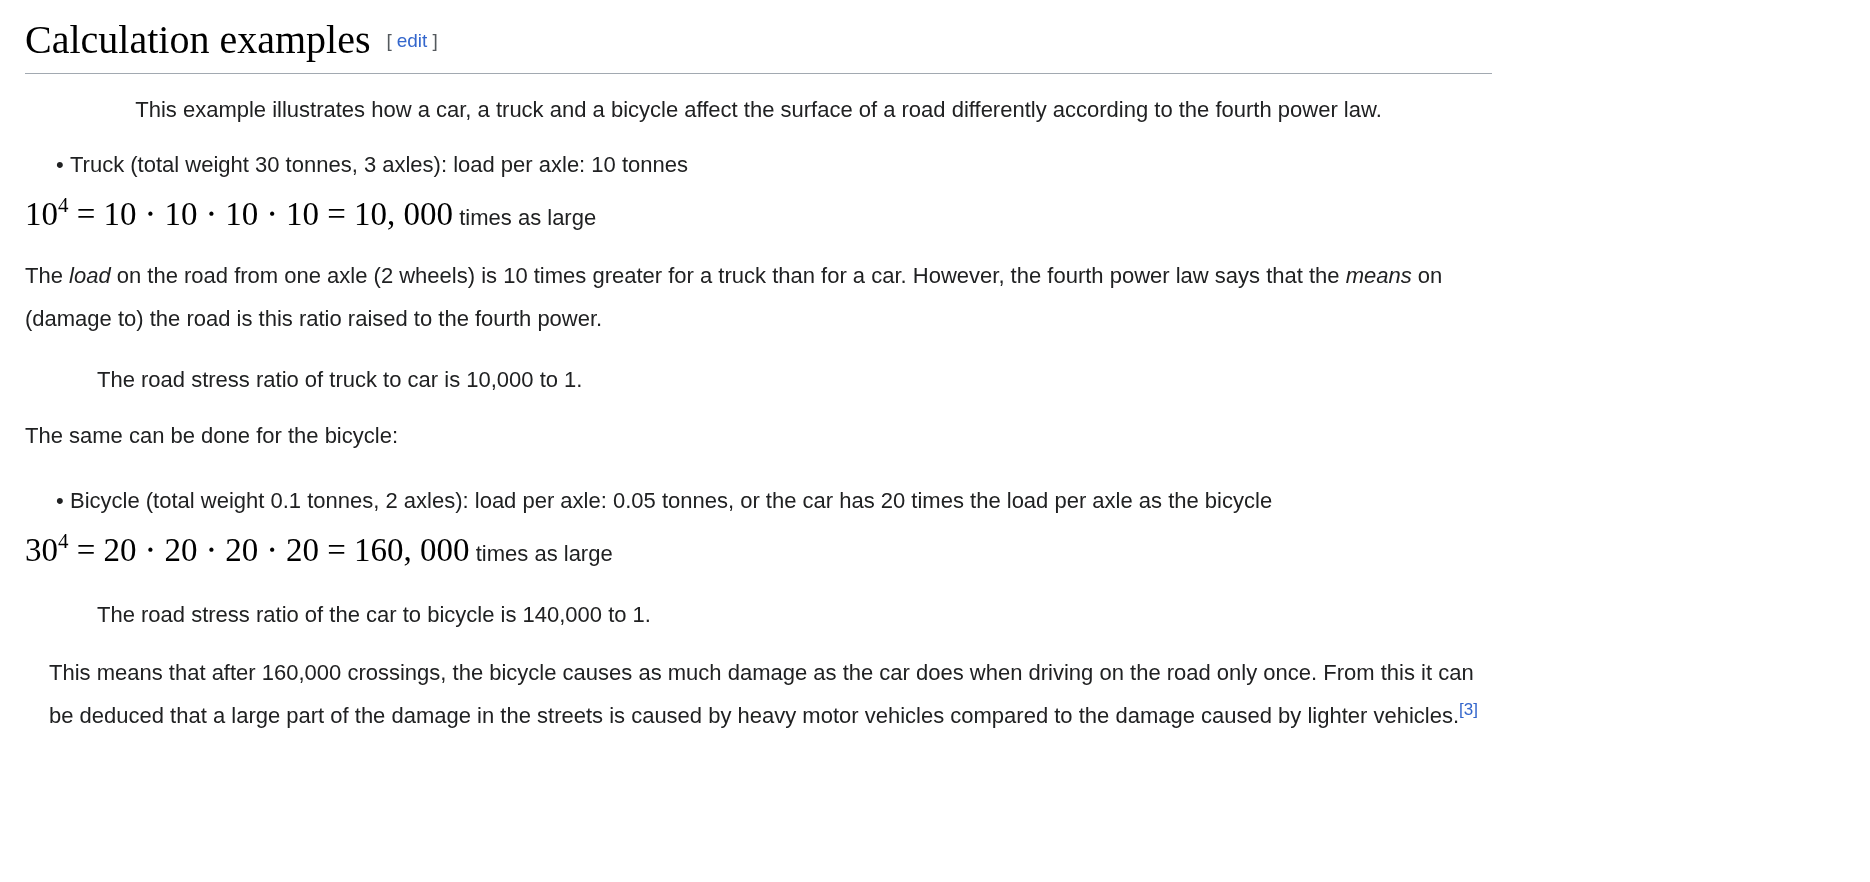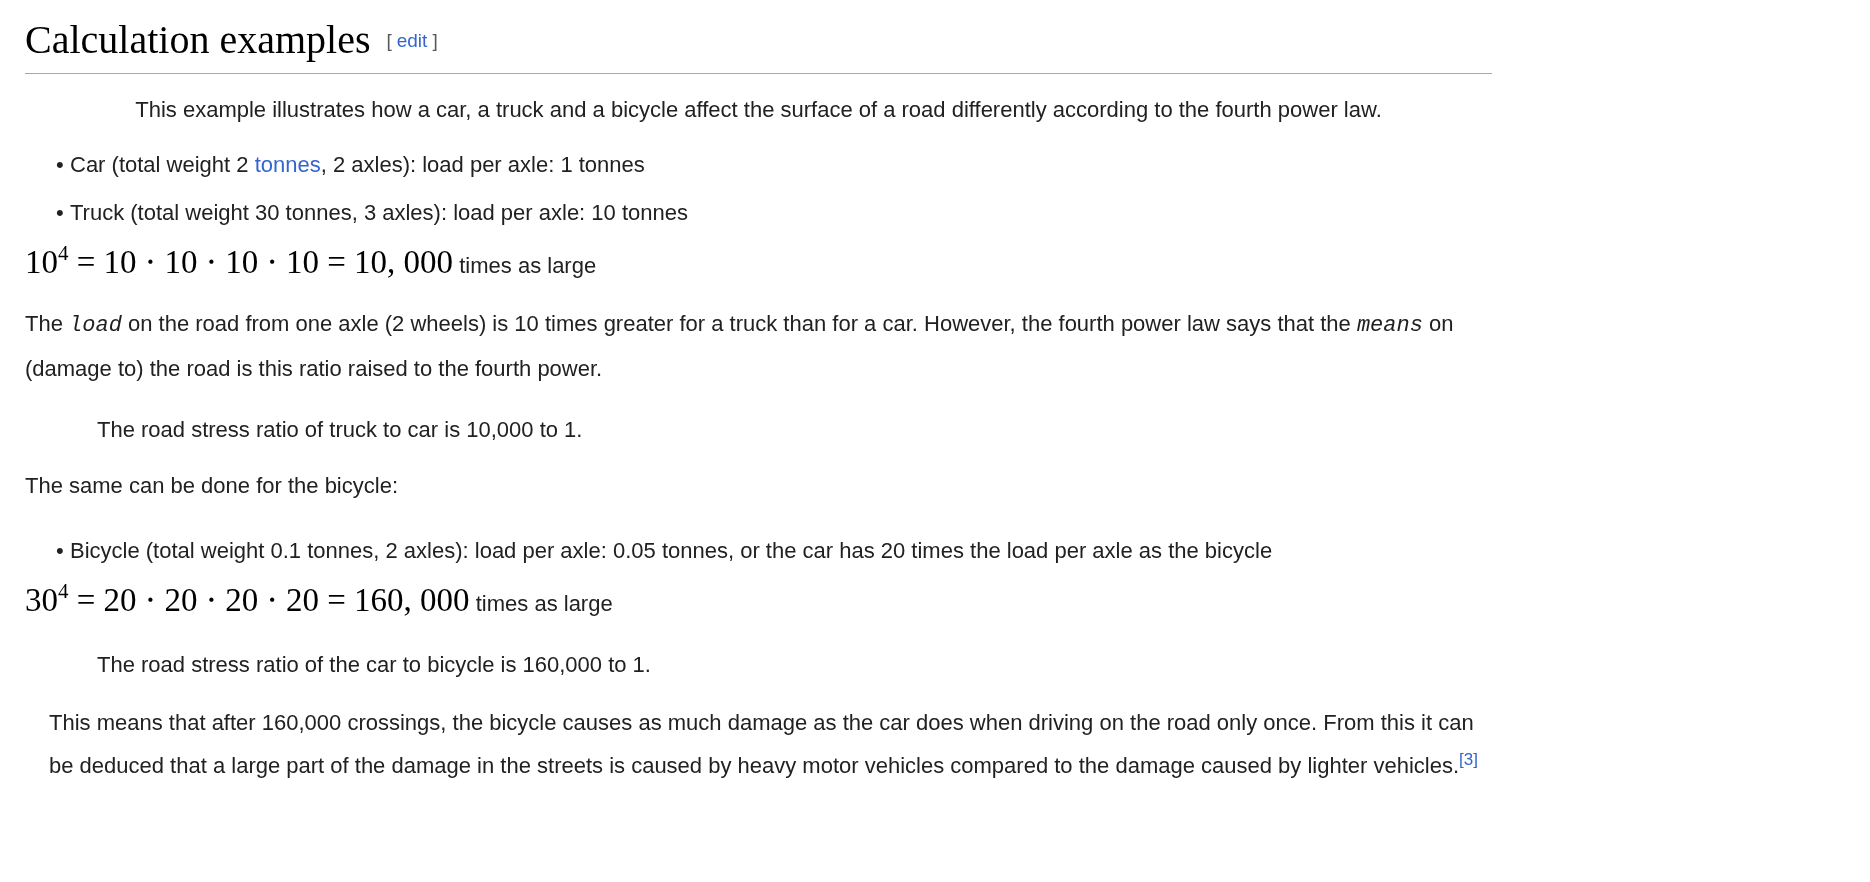--- a/index.html
+++ b/index.html
@@ -43,21 +43,21 @@
     cursor: pointer;
   }
   
   p, li, dd {
     font-size: 22px;
     line-height: 43px;
   }
   p { margin: 13px 0 0 0; }
   p.intro { margin-top: 14px; text-align: center; }
   a.inline-link { color: #3366cc; text-decoration: none; cursor: pointer; }
-  em { font-style: italic; font-family: Liberation Mono, monospace; }
+  em { font-style: italic; }
 
   ul.vehicle-list {
     list-style: none;
     margin: 12px 0 0 0;
     padding: 0 0 0 31px;
   }
   ul.vehicle-list.second { margin-top: 22px; }
   ul.vehicle-list li {
     position: relative;
     padding-left: 14px;
@@ -103,39 +103,38 @@
 </head>
 <body>
 
 <div class="page">
 
   <h2 class="section-heading"><span>Calculation examples</span><span class="mw-editsection"><span class="bracket">[</span><a class="edit-link">edit</a><span class="bracket">]</span></span></h2>
 
   <p class="intro">This example illustrates how a car, a truck and a bicycle affect the surface of a road differently according to the fourth power law.</p>
 
   <ul class="vehicle-list">
-    <li><span>Car (total weight 2 </span><a class="inline-link">tonnes</a><span>, 2 axles): load per axle: 1 tonnes</span></li>
     <li>Truck (total weight 30 tonnes, 3 axles): load per axle: 10 tonnes</li>
   </ul>
 
   <div class="formula"><span class="math"><span>10</span><sup>4</sup><span> = 10 ⋅ 10 ⋅ 10 ⋅ 10 = 10, 000</span></span><span class="formula-suffix"> times as large</span></div>
 
   <p><span>The </span><em>load</em><span> on the road from one axle (2 wheels) is 10 times greater for a truck than for a car. However, the fourth power law says that the </span><em>means</em><span> on (damage to) the road is this ratio raised to the fourth power.</span></p>
 
   <dl>
     <dd>The road stress ratio of truck to car is 10,000 to 1.</dd>
   </dl>
 
   <p>The same can be done for the bicycle:</p>
 
   <ul class="vehicle-list second">
     <li>Bicycle (total weight 0.1 tonnes, 2 axles): load per axle: 0.05 tonnes, or the car has 20 times the load per axle as the bicycle</li>
   </ul>
 
   <div class="formula"><span class="math"><span>30</span><sup>4</sup><span> = 20 ⋅ 20 ⋅ 20 ⋅ 20 = 160, 000</span></span><span class="formula-suffix"> times as large</span></div>
 
   <dl class="second">
-    <dd>The road stress ratio of the car to bicycle is 160,000 to 1.</dd>
+    <dd>The road stress ratio of the car to bicycle is 140,000 to 1.</dd>
   </dl>
 
   <p class="conclusion"><span>This means that after 160,000 crossings, the bicycle causes as much damage as the car does when driving on the road only once. From this it can be deduced that a large part of the damage in the streets is caused by heavy motor vehicles compared to the damage caused by lighter vehicles.</span><sup class="reference"><a>[3]</a></sup></p>
 
 </div>
 
 </body></html>

